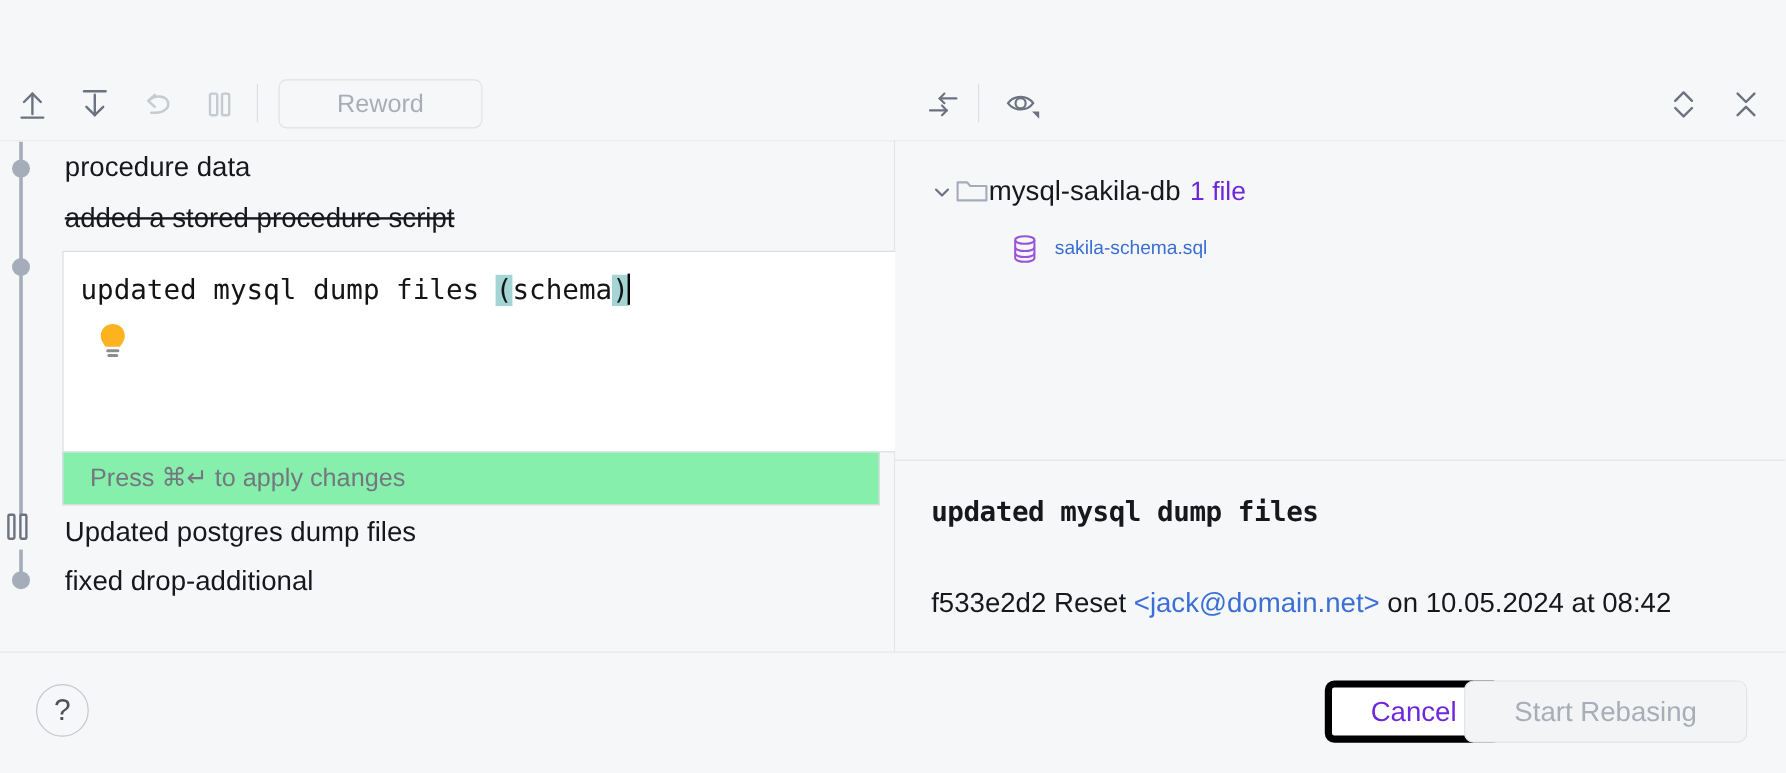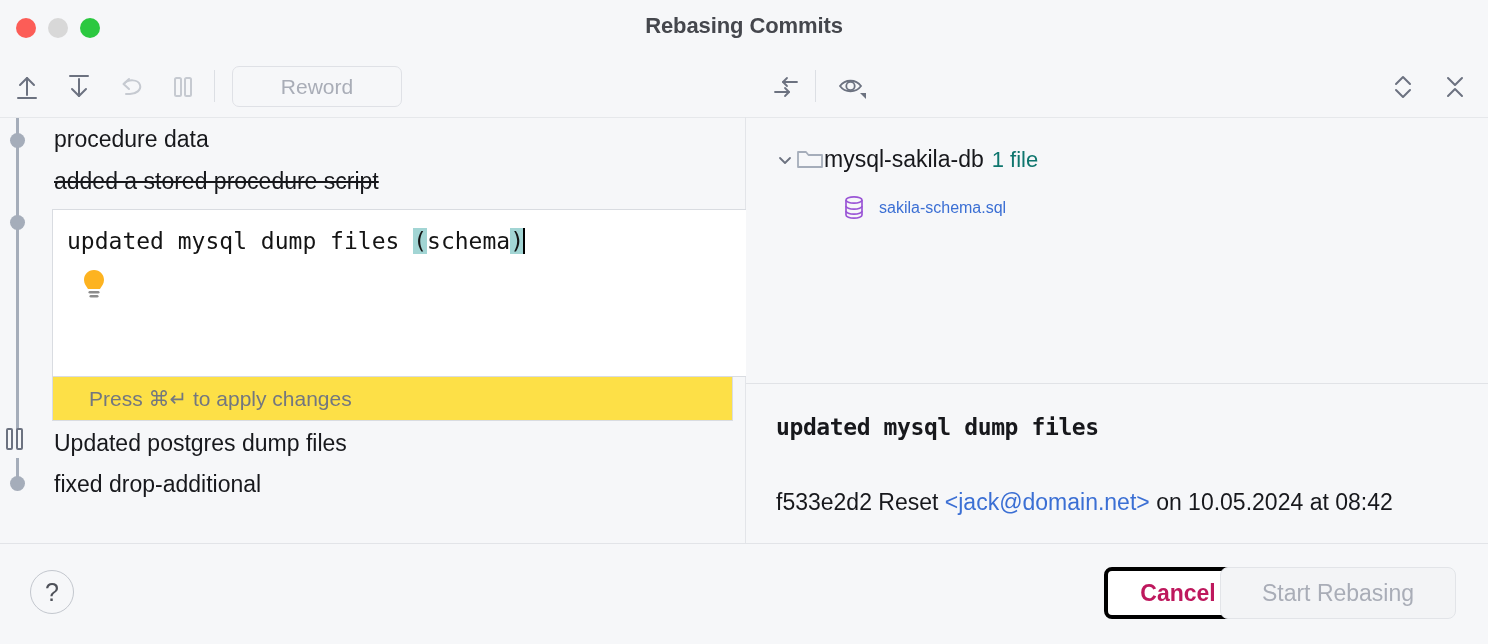--- a/index.html
+++ b/index.html
@@ -115,36 +115,36 @@
   }
   .brk { background: #a2d5d4; }
   .caret {
     display: inline-block; width: 2px; height: 26px;
     background: #000; vertical-align: -5px; margin-left: -1px;
   }
   .bulb { position: absolute; left: 80px; top: 268px; }
   .editor-hint {
     position: absolute; left: 52px; top: 377px;
     width: 681px; height: 44px;
-    background: #fde047; border: 1px solid #d9dce1; border-top: none;
-    display: flex; align-items: center; padding-left: 36px;
+    background: #86efac; border: 1px solid #d9dce1; border-top: none;
+    display: flex; align-items: center; padding-left: 22px;
     font-size: 21px; color: #73777f;
   }
 
   
   .files-panel {
     position: absolute; left: 746px; top: 118px; width: 742px; height: 265px;
     background: #f6f7f9; overflow: hidden;
   }
   .tree-row { position: absolute; display: flex; align-items: center; }
   .tree-row.folder { left: 28px; top: 28px; }
   .tree-row.file { left: 96px; top: 76px; gap: 13px; }
   .tree-chevron { display: flex; align-items: center; justify-content: center; width: 22px; }
   .folder-name { font-size: 23px; color: #17181c; }
-  .folder-count { font-size: 22px; color: #0f766e; margin-left: 8px; }
+  .folder-count { font-size: 22px; color: #6d28d9; margin-left: 8px; }
   .file-name { font-size: 16px; color: #3b6fd4; }
 
   .details-divider {
     position: absolute; left: 746px; top: 383px; width: 742px; height: 1px; background: #e1e3e7;
   }
   .details-panel {
     position: absolute; left: 746px; top: 384px; width: 742px; height: 159px;
     background: #f6f7f9; overflow: hidden;
   }
   .details-subject {
@@ -170,40 +170,32 @@
     font-size: 25px; color: #4e5159;
   }
   .footer-btn {
     position: absolute; top: 23px; height: 52px;
     border-radius: 8px;
     display: flex; align-items: center; justify-content: center;
     font-size: 23px;
   }
   .btn-cancel {
     right: 236px; width: 148px;
-    background: #ffffff; border: 4px solid #000000; color: #be185d; font-weight: bold;
+    background: #ffffff; border: 6px solid #000000; color: #6d28d9;
   }
   .btn-start {
     right: 32px; width: 236px;
     background: #f3f4f6; border: 1px solid #e2e4e8; color: #a9adb7; margin-left: 40px;
   }
 </style>
 </head>
 <body>
 
 <div class="window">
 
-  <div class="titlebar">
-    <div class="traffic">
-      <span class="light red"></span>
-      <span class="light yellow"></span>
-      <span class="light green"></span>
-    </div>
-    <div class="window-title">Rebasing Commits</div>
-  </div>
 
   <div class="toolbar-left">
     <div class="tb-icon" style="left:10px">
       <svg width="26" height="28" viewBox="0 0 26 28" fill="none" stroke="#6c7280" stroke-width="2" stroke-linecap="round">
         <line x1="13" y1="22" x2="13" y2="5"></line>
         <polyline points="6,12 13,5 20,12" fill="none" stroke-linejoin="round"></polyline>
         <line x1="4" y1="25" x2="22" y2="25"></line>
       </svg>
     </div>
     <div class="tb-icon" style="left:62px">

